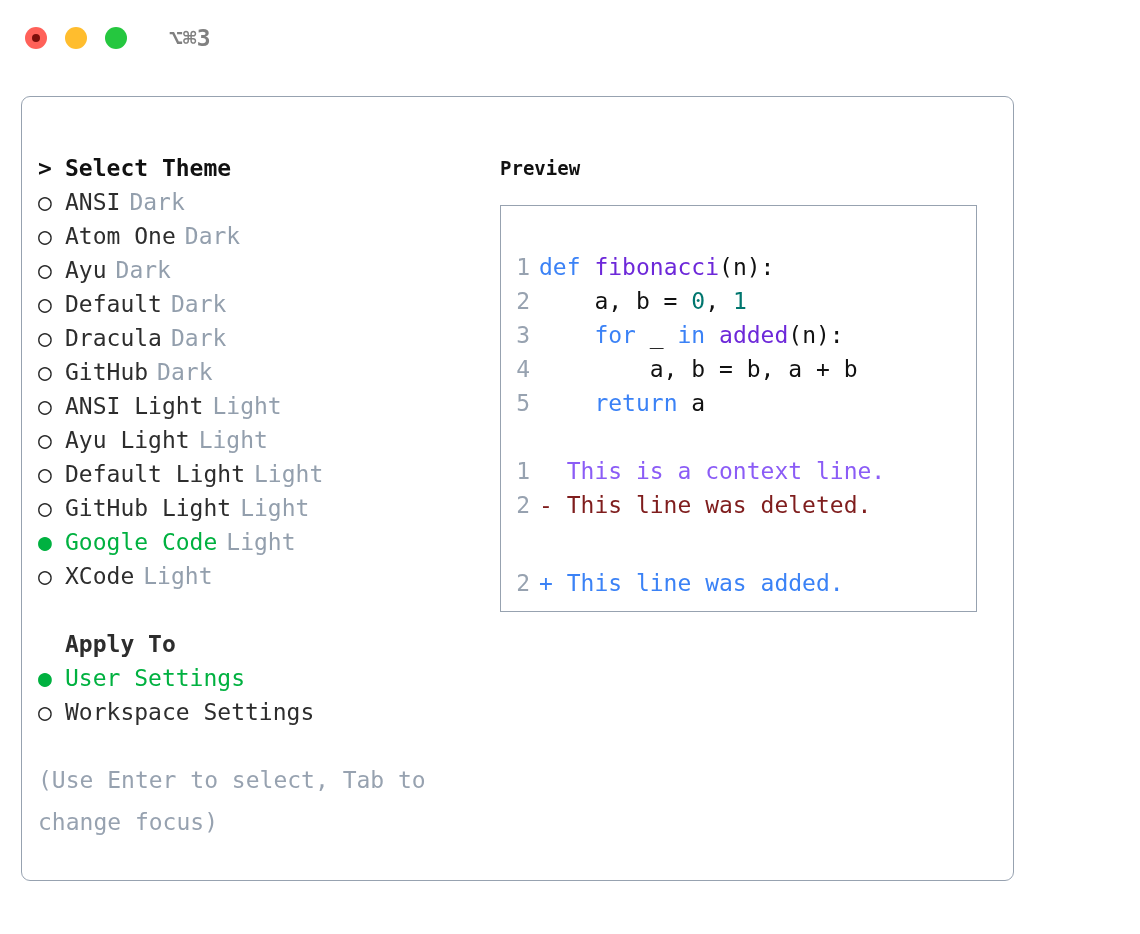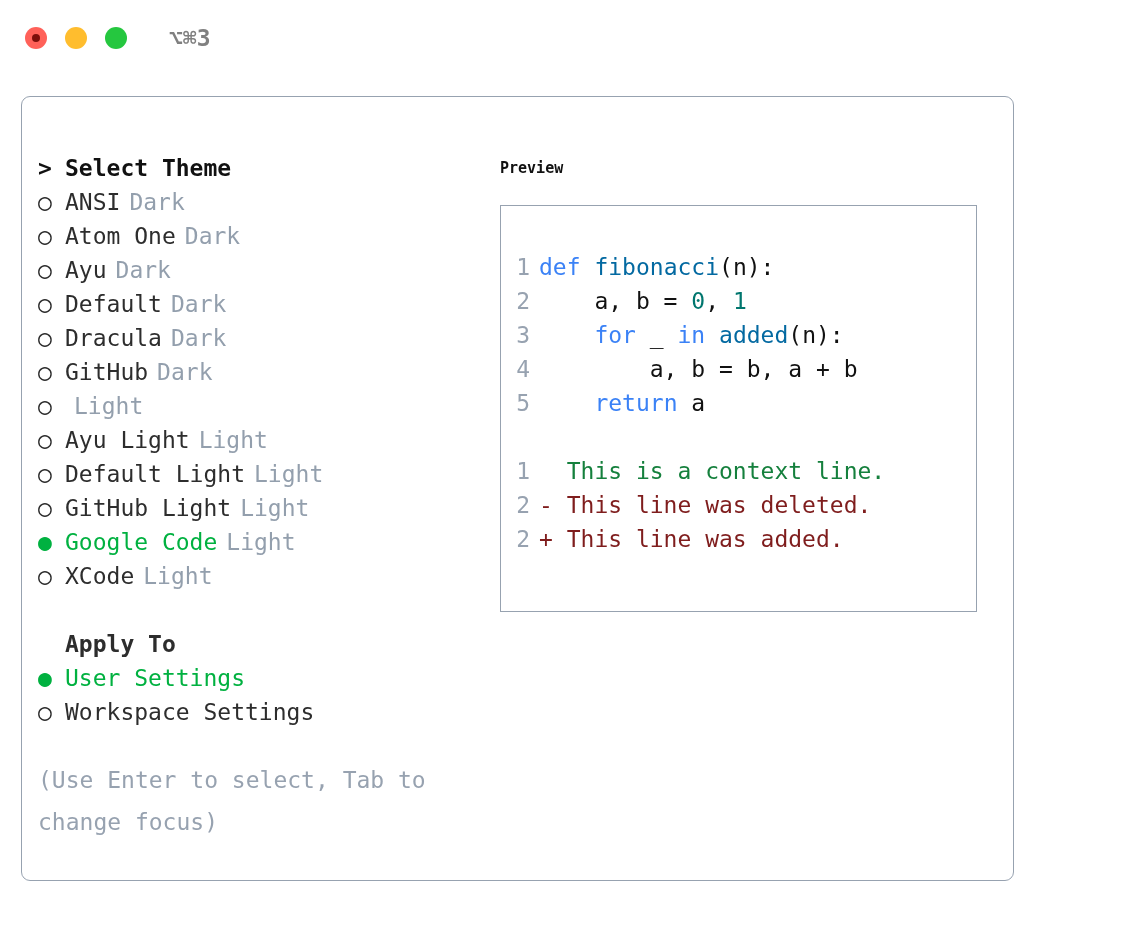--- a/index.html
+++ b/index.html
@@ -125,21 +125,21 @@
     white-space: pre-wrap;
   }
 
   
   .right-col {
     position: absolute;
     left: 478px; top: 54px;
     width: 500px;
   }
   .preview-title {
-    font-size: 15px;
+    font-size: 19px;
     line-height: 34px;
     font-weight: bold;
     color: #111111;
     white-space: pre;
   }
   .preview-box {
     margin-top: 20px;
     width: 477px;
     height: 407px;
     border: 1.5px solid #97a2b0;
@@ -160,29 +160,29 @@
     display: inline-block;
     width: 38px;
     flex: 0 0 38px;
     text-align: right;
     color: #97a2b0;
     padding-right: 9px;
   }
   .code-body { white-space: pre; }
 
   .kw   { color: #3b82f6; }
-  .fn   { color: #0369a1; }
+  .fn   { color: #6d28d9; }
   .num  { color: #00766e; }
   .pl   { color: #111111; }
 
   .blank-line { height: 34px; }
 
-  .diff-ctx { color: #15803d; }
+  .diff-ctx { color: #8b5cf6; }
   .diff-del { color: #7f1d1d; }
-  .diff-add { color: #7f1d1d; }
+  .diff-add { color: #3b82f6; margin-top: 44px; }
 </style>
 </head>
 <body>
 
 <div class="window">
 
   <div class="titlebar">
     <div class="traffic">
       <span class="dot red">
           <span class="inner"></span>
@@ -203,21 +203,21 @@
           <span>Select Theme</span>
         </div>
 
         <div id="theme-list">
             <div class="row"><span class="marker">○</span><span class="label">ANSI</span><span class="tag">Dark</span></div>
             <div class="row"><span class="marker">○</span><span class="label">Atom One</span><span class="tag">Dark</span></div>
             <div class="row"><span class="marker">○</span><span class="label">Ayu</span><span class="tag">Dark</span></div>
             <div class="row"><span class="marker">○</span><span class="label">Default</span><span class="tag">Dark</span></div>
             <div class="row"><span class="marker">○</span><span class="label">Dracula</span><span class="tag">Dark</span></div>
             <div class="row"><span class="marker">○</span><span class="label">GitHub</span><span class="tag">Dark</span></div>
-            <div class="row"><span class="marker">○</span><span class="tag">Light</span></div>
+            <div class="row"><span class="marker">○</span><span class="label">ANSI Light</span><span class="tag">Light</span></div>
             <div class="row"><span class="marker">○</span><span class="label">Ayu Light</span><span class="tag">Light</span></div>
             <div class="row"><span class="marker">○</span><span class="label">Default Light</span><span class="tag">Light</span></div>
             <div class="row"><span class="marker">○</span><span class="label">GitHub Light</span><span class="tag">Light</span></div>
             <div class="row"><span class="marker sel">●</span><span class="label sel">Google Code</span><span class="tag">Light</span></div>
             <div class="row"><span class="marker">○</span><span class="label">XCode</span><span class="tag">Light</span></div>
           </div>
 
         <div class="spacer"></div>
 
         <div class="subhead">Apply To</div>

